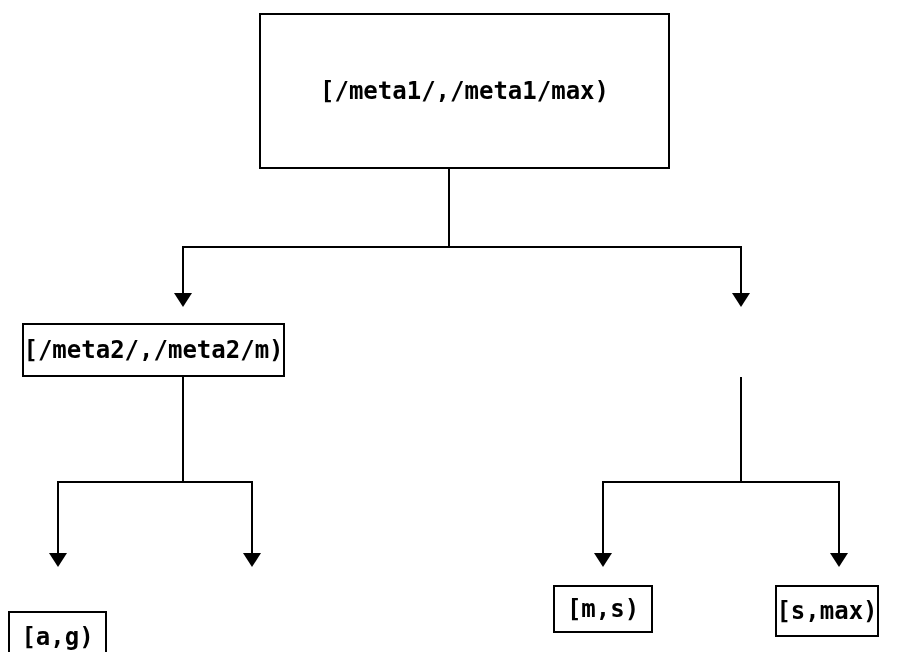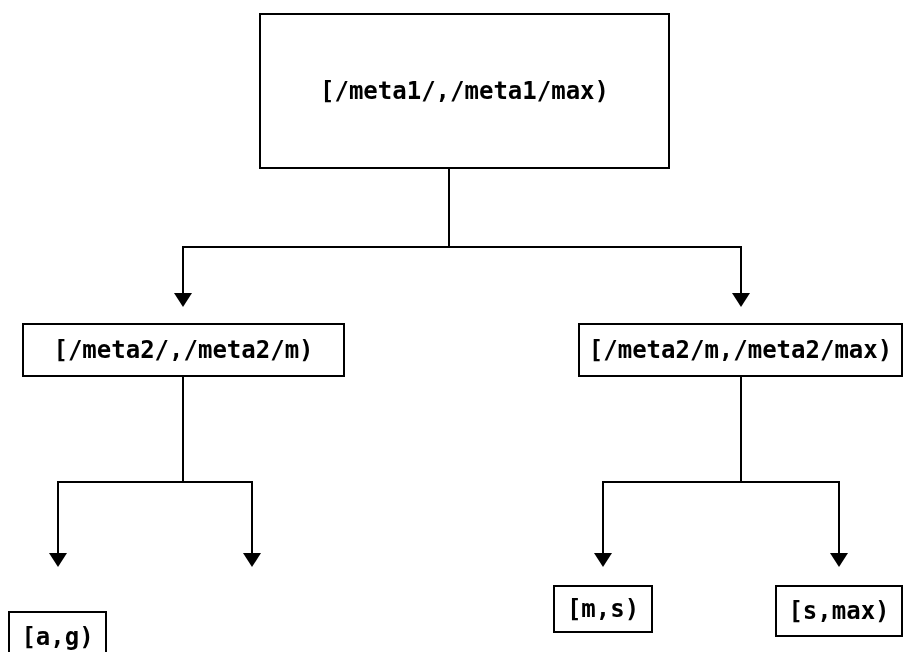--- a/index.html
+++ b/index.html
@@ -50,30 +50,29 @@
     border-top:14px solid var(--line);
   }
 </style>
 </head>
 <body>
 
 <div class="canvas">
 
   <div class="node" style="left:259px;top:13px;width:411px;height:156px;">[/meta1/,/meta1/max)</div>
 
-  <div class="node" style="left:22px;top:323px;width:323px;height:54px;">[/meta2/,/meta2/m)</div>
+  <div class="node" style="left:22px;top:323px;width:263px;height:54px;">[/meta2/,/meta2/m)</div>
 
-  <div class="node" style="left:578px;top:323px;width:325px;height:54px;">[/meta2/m,/meta2/max)</div>
 
   <div class="node" style="left:8px;top:585px;width:99px;height:52px;margin-top:26px;">[a,g)</div>
 
 
   <div class="node" style="left:553px;top:585px;width:100px;height:48px;">[m,s)</div>
 
-  <div class="node" style="left:775px;top:585px;width:128px;height:52px;">[s,max)</div>
+  <div class="node" style="left:775px;top:585px;width:104px;height:52px;">[s,max)</div>
 
   <div class="v-line" style="left:448px;top:169px;height:78px;"></div>
   <div class="h-line" style="left:182px;top:246px;width:560px;"></div>
 
   <div class="v-line" style="left:182px;top:246px;height:47px;"></div>
   <div class="arrow" style="left:174px;top:293px;"></div>
 
   <div class="v-line" style="left:740px;top:246px;height:47px;"></div>
   <div class="arrow" style="left:732px;top:293px;"></div>
 

